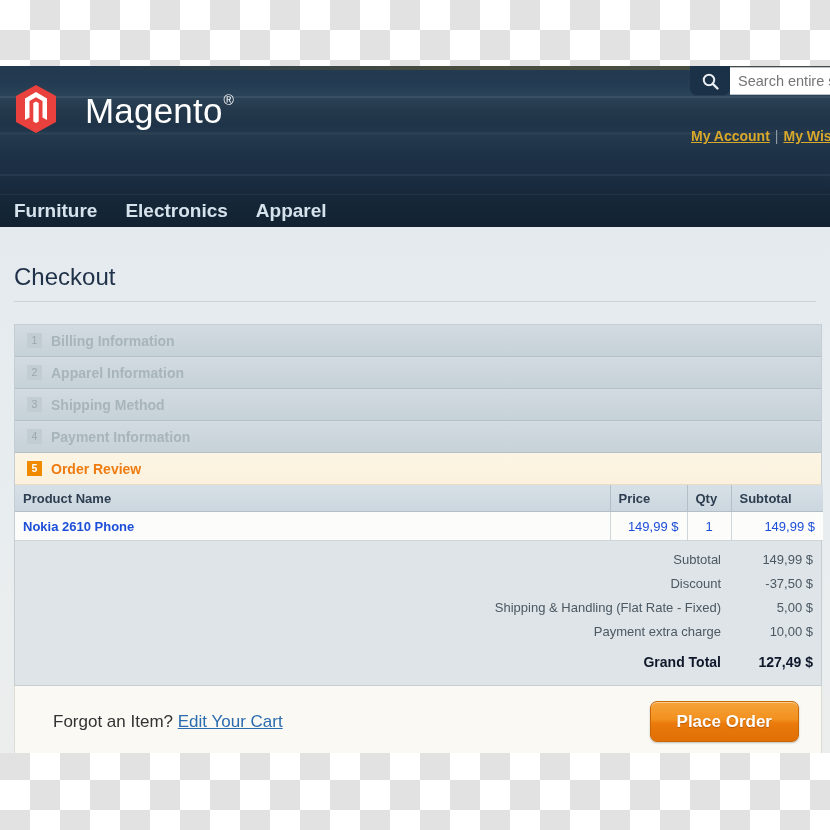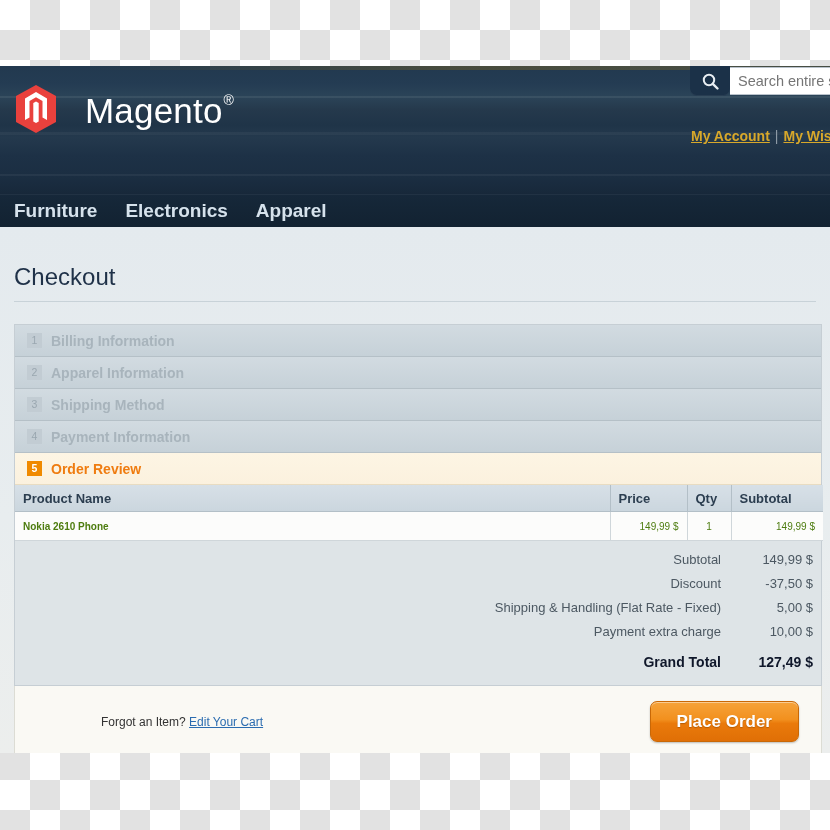--- a/index.html
+++ b/index.html
@@ -246,22 +246,22 @@
     border-bottom: 1px solid #b3bfc7;
     border-right: 1px solid #b3bfc7;
     padding: 0 8px;
   }
   .order-table th:last-child { border-right: none; }
   .th-name { text-align: left; }
   .th-price, .th-qty, .th-sub { text-align: left; }
 
   .order-table td {
     background: #fcfcfb;
-    font-size: 10px;
-    color: #4d7c0f;
+    font-size: 13px;
+    color: #1d4ed8;
     height: 28px;
     border-bottom: 1px solid #cfd6da;
     border-right: 1px solid #cfd6da;
     padding: 0 8px;
   }
   .order-table td:last-child { border-right: none; }
   .td-name { font-weight: bold; text-align: left; }
   .td-price, .td-sub { text-align: right; color: #5a5a52; }
   .td-qty { text-align: center; color: #5a5a52; }
 
@@ -299,23 +299,22 @@
     border-top: none;
     background: #faf9f4;
     height: 72px;
     display: flex;
     align-items: center;
     justify-content: space-between;
     padding: 0 22px 0 38px;
     box-sizing: border-box;
   }
   .forgot {
-    font-size: 12px;
+    font-size: 17px;
     color: #333333;
-    margin-left: 48px;
   }
   .forgot a {
     color: #2b6cb0;
     text-decoration: underline;
   }
   .place-order {
     background: linear-gradient(180deg, #f6a33a 0%, #f2901e 45%, #ea7a0b 55%, #e06f06 100%);
     border: 1px solid #c96806;
     border-radius: 7px;
     color: #ffffff;

